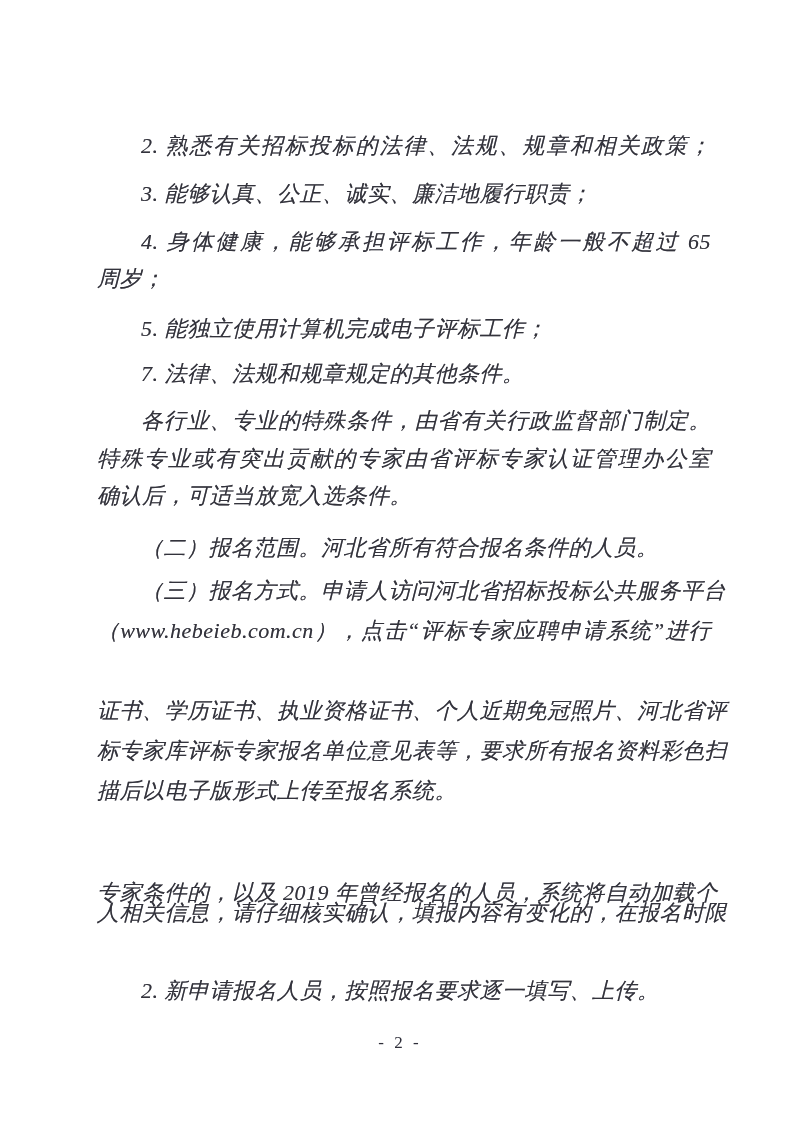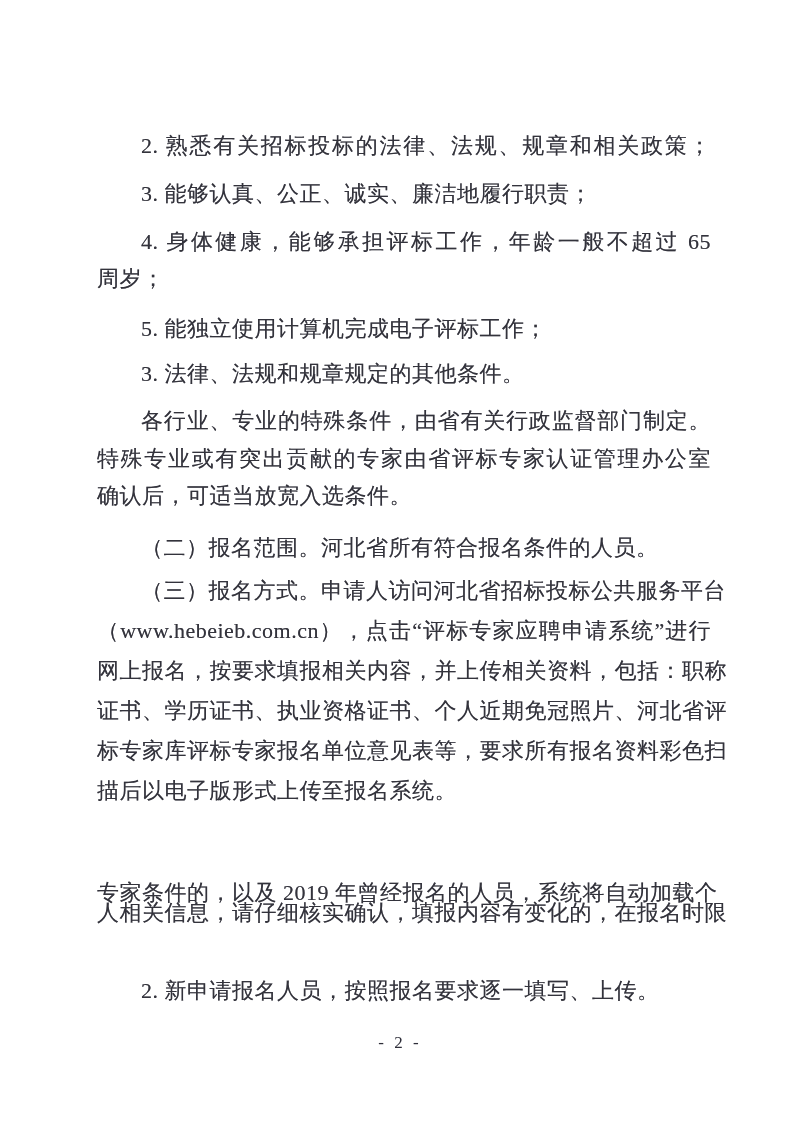--- a/index.html
+++ b/index.html
@@ -15,20 +15,21 @@
     background: #ffffff;
     overflow: hidden;
     font-family: "Liberation Serif", "DejaVu Serif", serif;
   }
   .content {
     position: absolute;
     left: 97px;
     top: 0;
     width: 614px;
     height: 100%;
+    font-style: italic;
   }
   .ln {
     position: absolute;
     left: 0;
     width: 100%;
     box-sizing: border-box;
     font-size: 22px;
     line-height: 30px;
     color: #33333c;
     white-space: nowrap;
@@ -52,28 +53,27 @@
 </head>
 <body>
 
 <div class="page">
   <div class="content">
     <div class="ln ind jst" style="top:131px">2. 熟悉有关招标投标的法律、法规、规章和相关政策；</div>
     <div class="ln ind" style="top:179px">3. 能够认真、公正、诚实、廉洁地履行职责；</div>
     <div class="ln ind jst" style="top:227px">4. 身体健康，能够承担评标工作，年龄一般不超过 65</div>
     <div class="ln" style="top:264px">周岁；</div>
     <div class="ln ind" style="top:314px">5. 能独立使用计算机完成电子评标工作；</div>
-    <div class="ln ind" style="top:359px">3. 法律、法规和规章规定的其他条件。</div>
+    <div class="ln ind" style="top:359px">7. 法律、法规和规章规定的其他条件。</div>
     <div class="ln ind jst" style="top:406px">各行业、专业的特殊条件，由省有关行政监督部门制定。</div>
     <div class="ln jst" style="top:444px">特殊专业或有突出贡献的专家由省评标专家认证管理办公室</div>
     <div class="ln" style="top:481px">确认后，可适当放宽入选条件。</div>
     <div class="ln ind" style="top:533px">（二）报名范围。河北省所有符合报名条件的人员。</div>
     <div class="ln ind jst" style="top:576px">（三）报名方式。申请人访问河北省招标投标公共服务平台</div>
     <div class="ln jst" style="top:616px">（www.hebeieb.com.cn），点击“评标专家应聘申请系统”进行</div>
-    <div class="ln jst" style="top:656px">网上报名，按要求填报相关内容，并上传相关资料，包括：职称</div>
     <div class="ln jst" style="top:736px">标专家库评标专家报名单位意见表等，要求所有报名资料彩色扫</div>
     <div class="ln jst" style="top:696px">证书、学历证书、执业资格证书、个人近期免冠照片、河北省评</div>
     <div class="ln" style="top:776px">描后以电子版形式上传至报名系统。</div>
     <div class="ln jst" style="top:878px">专家条件的，以及 2019 年曾经报名的人员，系统将自动加载个</div>
     <div class="ln jst" style="top:898px">人相关信息，请仔细核实确认，填报内容有变化的，在报名时限</div>
     <div class="ln ind" style="top:976px">2. 新申请报名人员，按照报名要求逐一填写、上传。</div>
   </div>
   <div class="page-number">- 2 -</div>
 </div>
 

